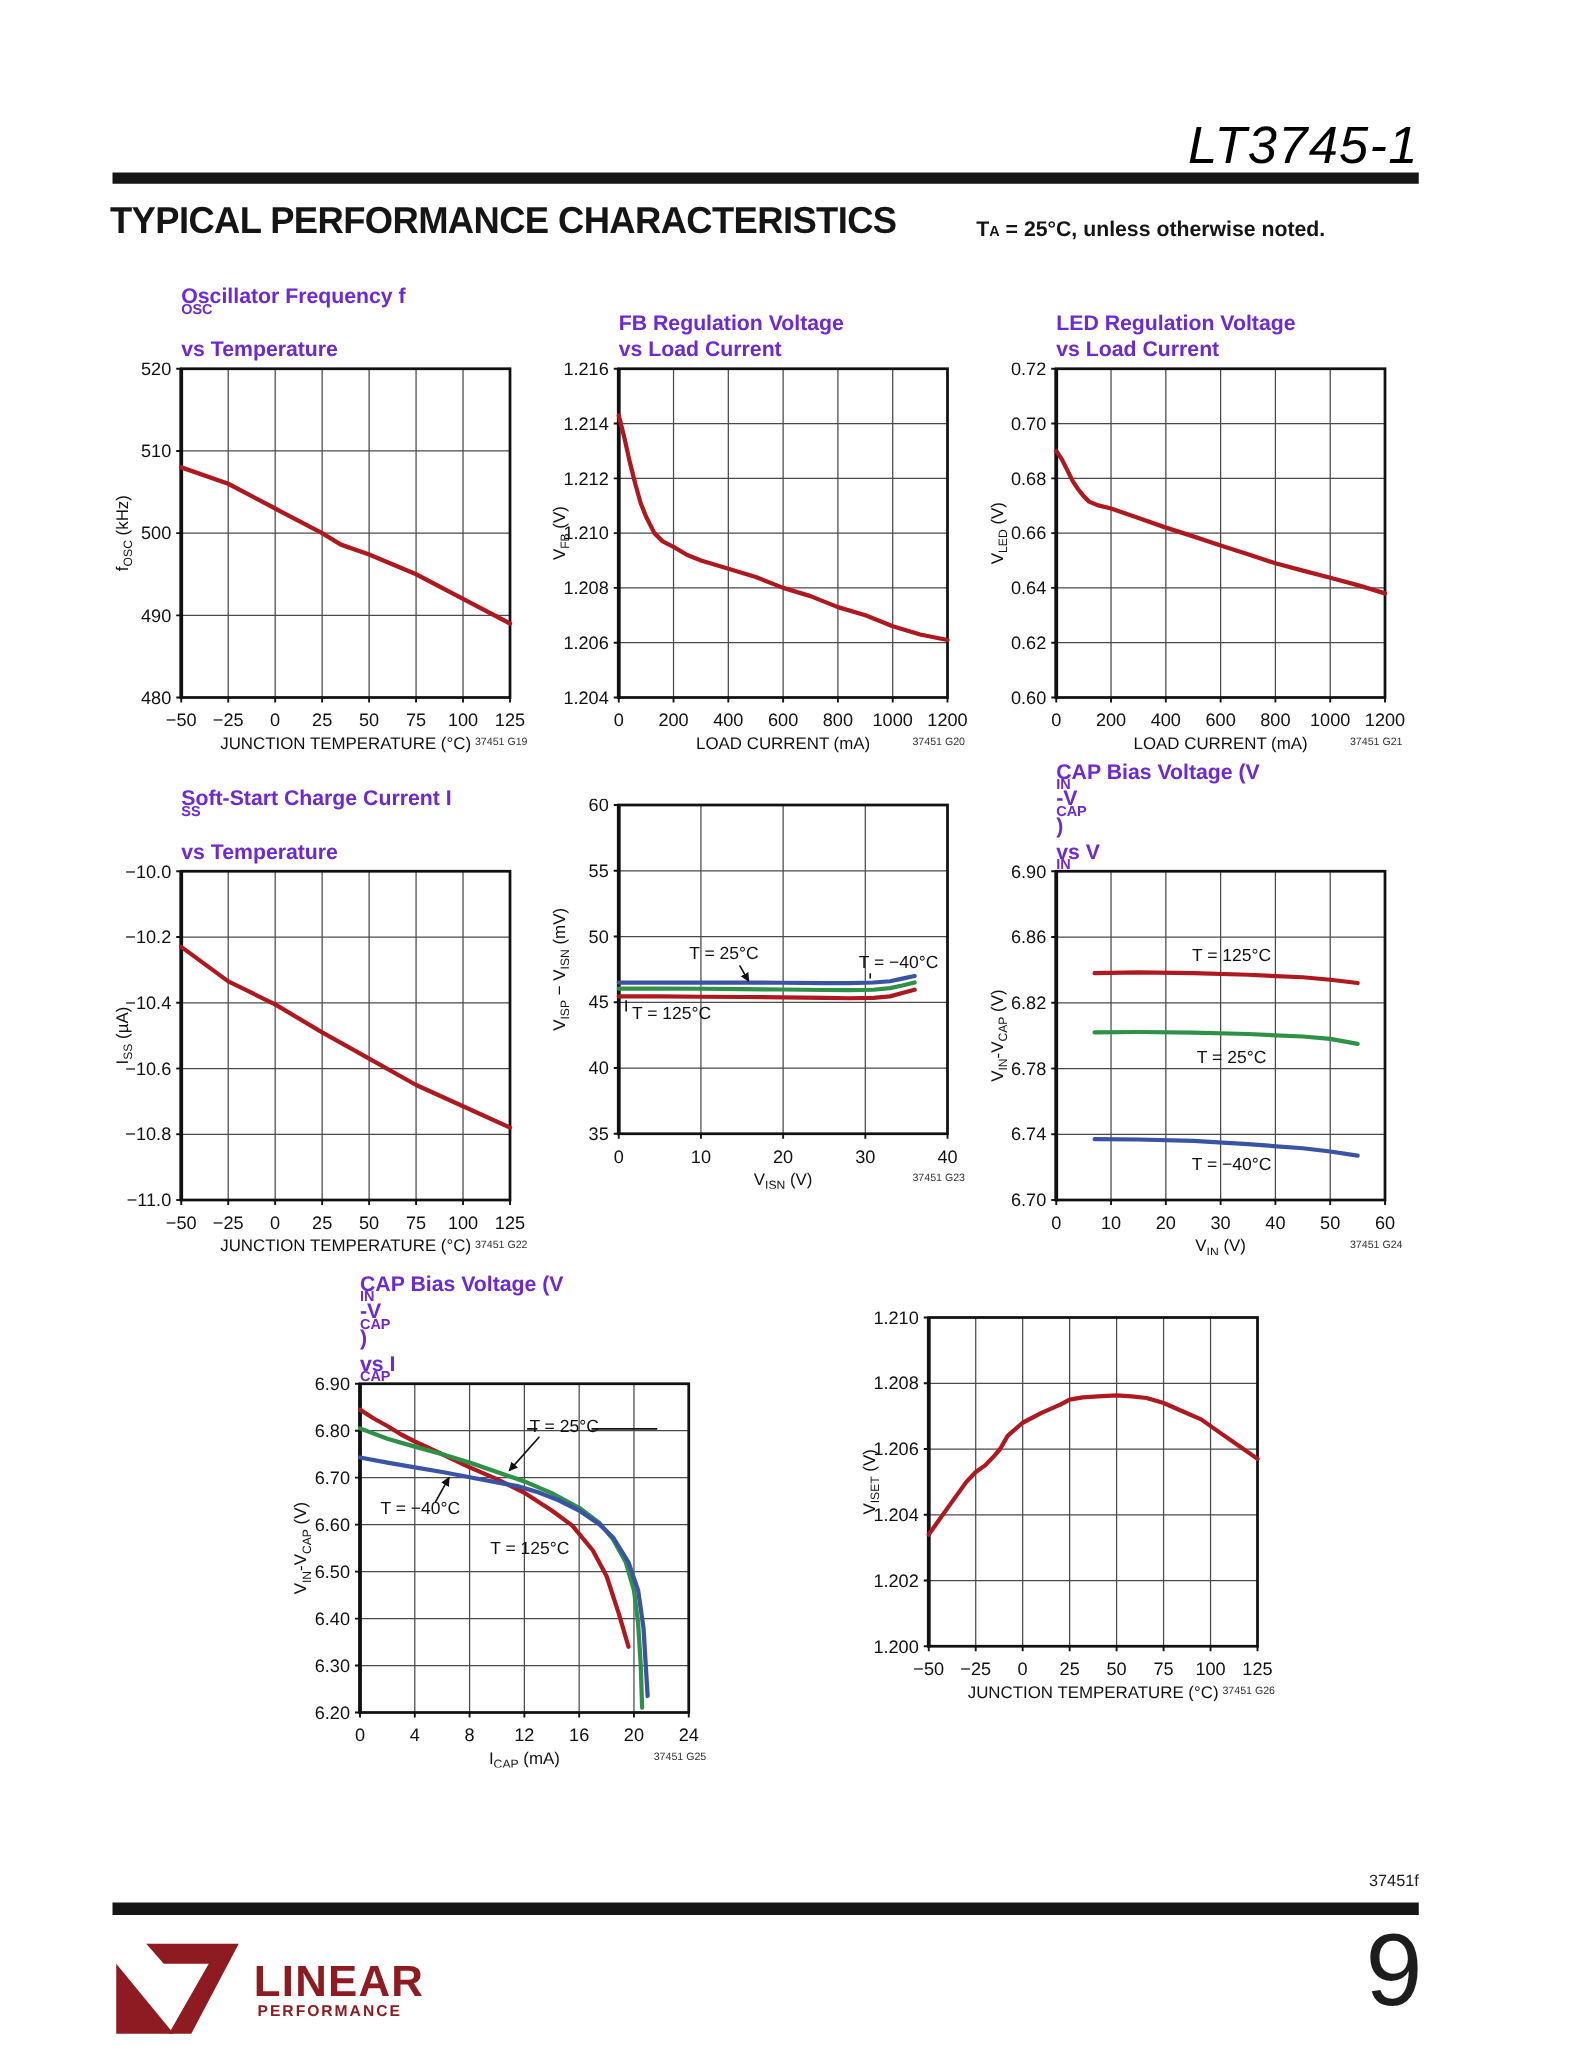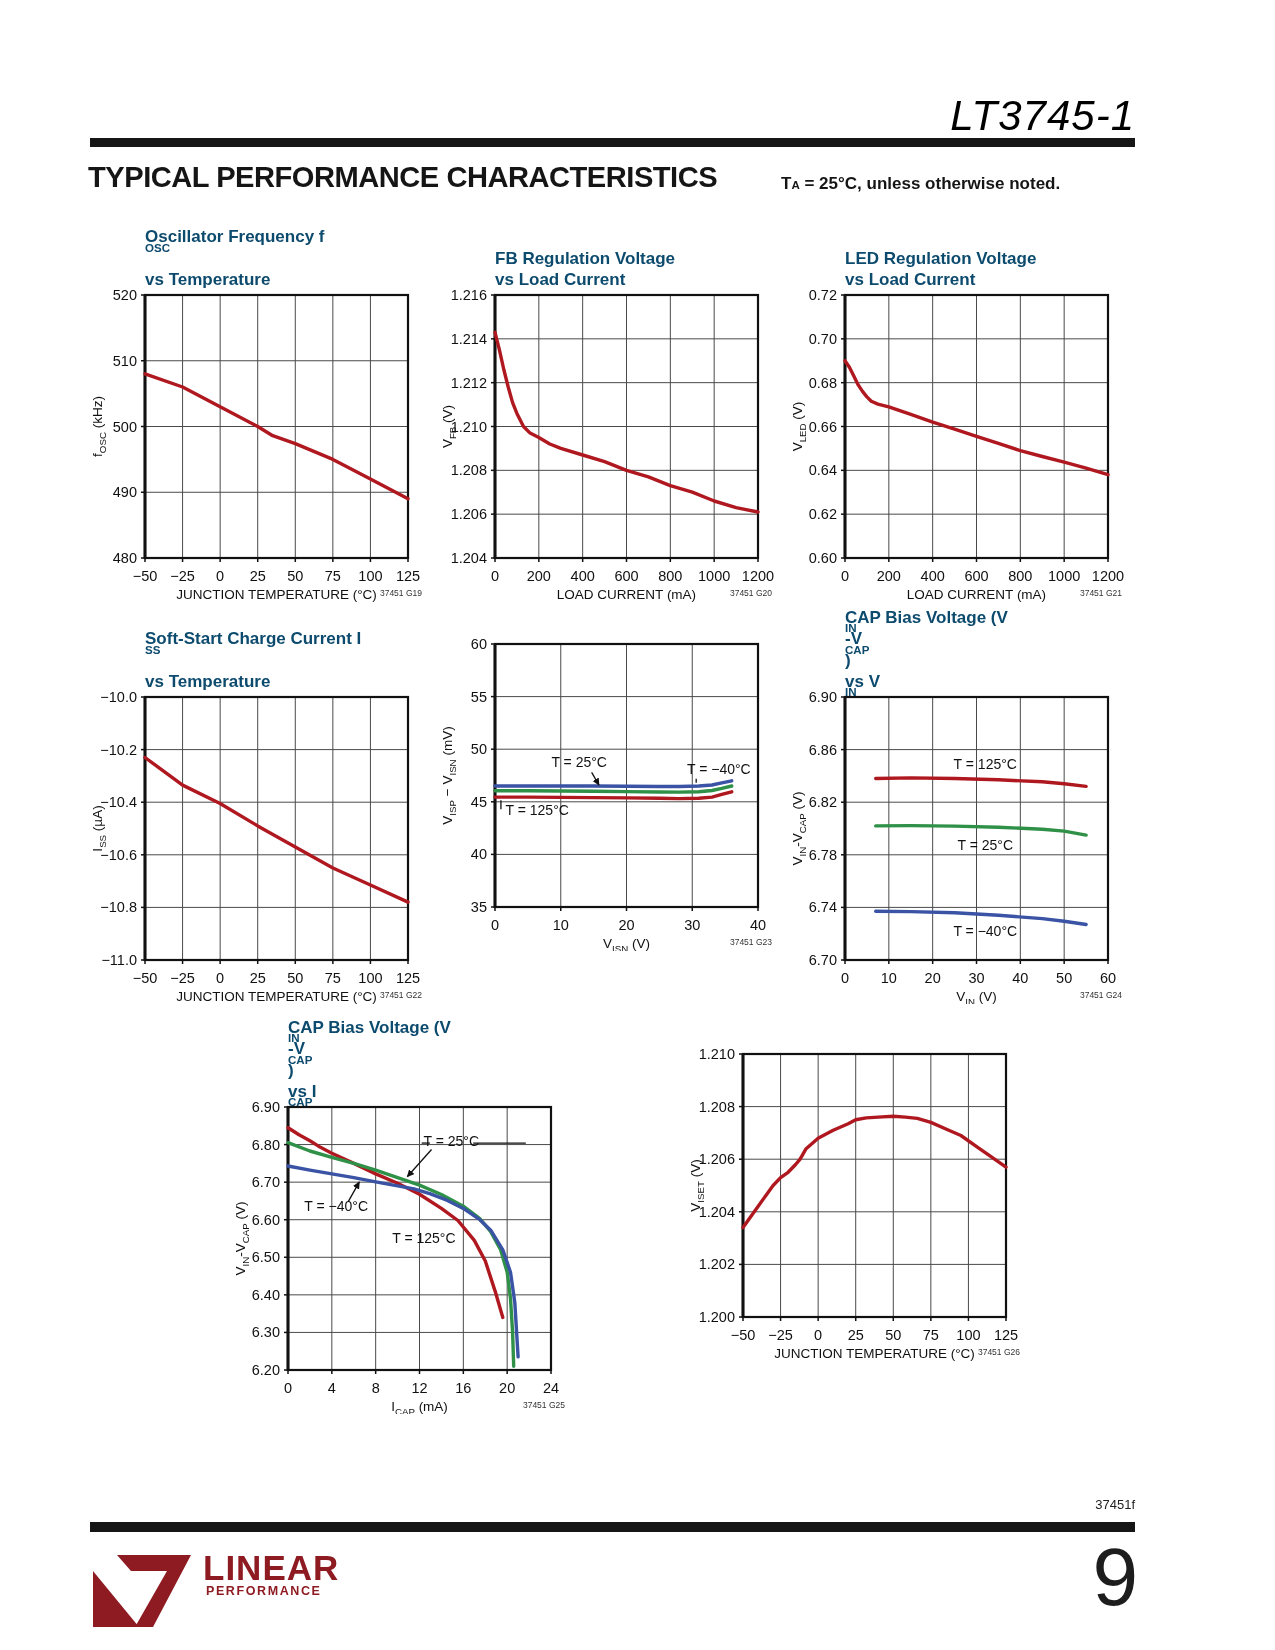--- a/index.html
+++ b/index.html
@@ -25,32 +25,32 @@
   }
   .section-note {
     position:absolute; left:741px; top:174px;
     font-size:17px; font-weight:700; color:#151515; white-space:nowrap;margin-left:40px;
   }
 
   .chart-cell { position:absolute; width:350px; height:370px; }
   .chart-title {
     height:53px; padding-left:57px;
     display:flex; flex-direction:column; justify-content:flex-end;
-    font-size:17px; font-weight:700; line-height:1.25; color:#0c4a6e;
+    font-size:17px; font-weight:700; line-height:1.25; color:#6d28d9;
   }
   .chart-canvas { display:block; }
 
   .doc-code {
     position:absolute; right:140px; top:1497px; font-size:13px; color:#222;
   }
   .footer-rule {
     position:absolute; left:90px; top:1522px; width:1045px; height:10px; background:#161616;
   }
   .logo { position:absolute; left:86px; top:1549px; display:flex; align-items:flex-start; }
-  .logo-text { margin-left:5px; margin-top:2px; }
+  .logo-text { margin-left:5px; margin-top:20px; }
   .logo-brand { font-size:35px; font-weight:700; letter-spacing:1px; line-height:0.95; }
   .logo-sub { font-size:12.5px; font-weight:700; letter-spacing:1.6px; padding-left:3px; }
   .page-number {
     position:absolute; right:137px; top:1536px;
     font-size:82px; font-weight:400; color:#1d1d1d; line-height:1;
   }
 </style>
 </head>
 <body>
 

